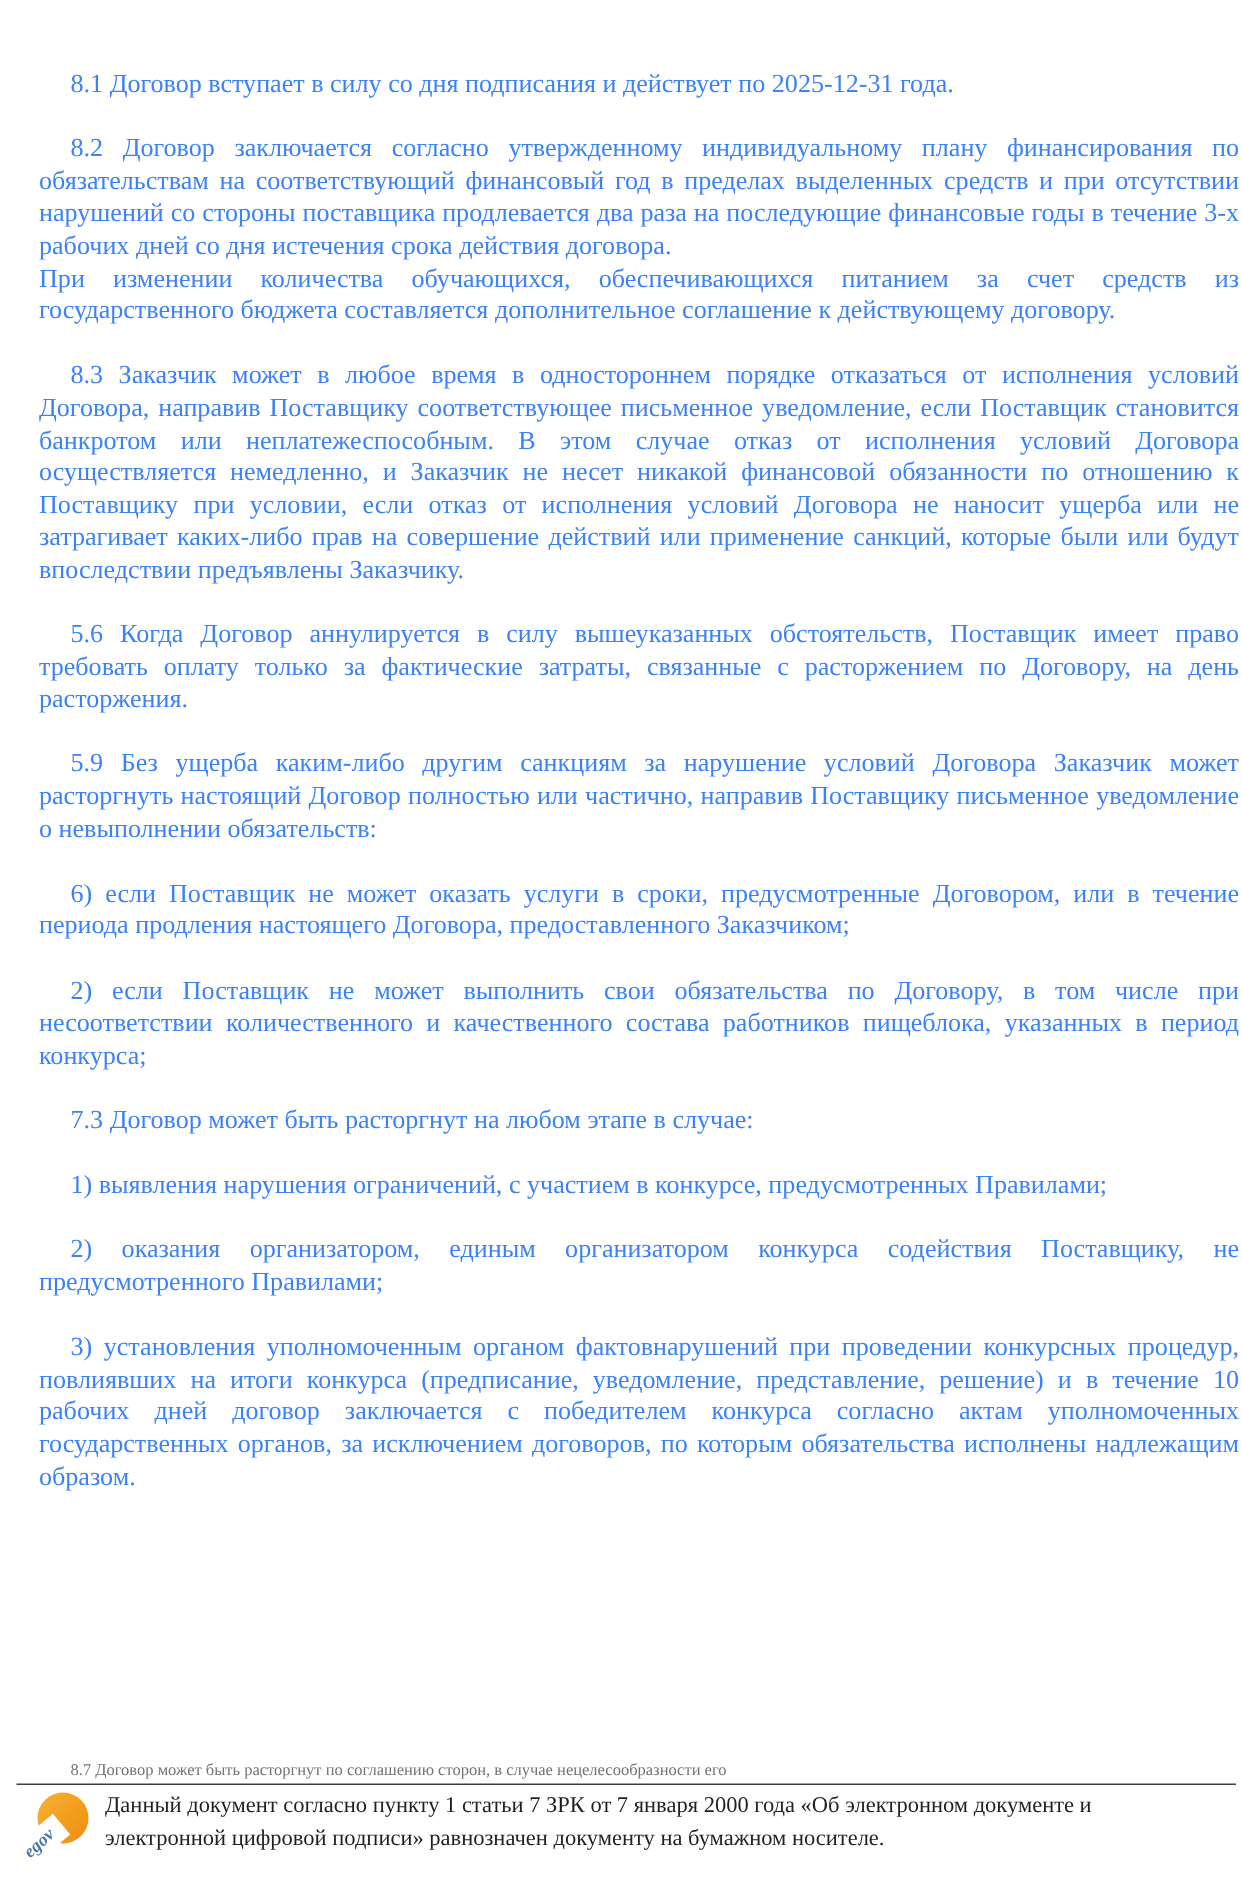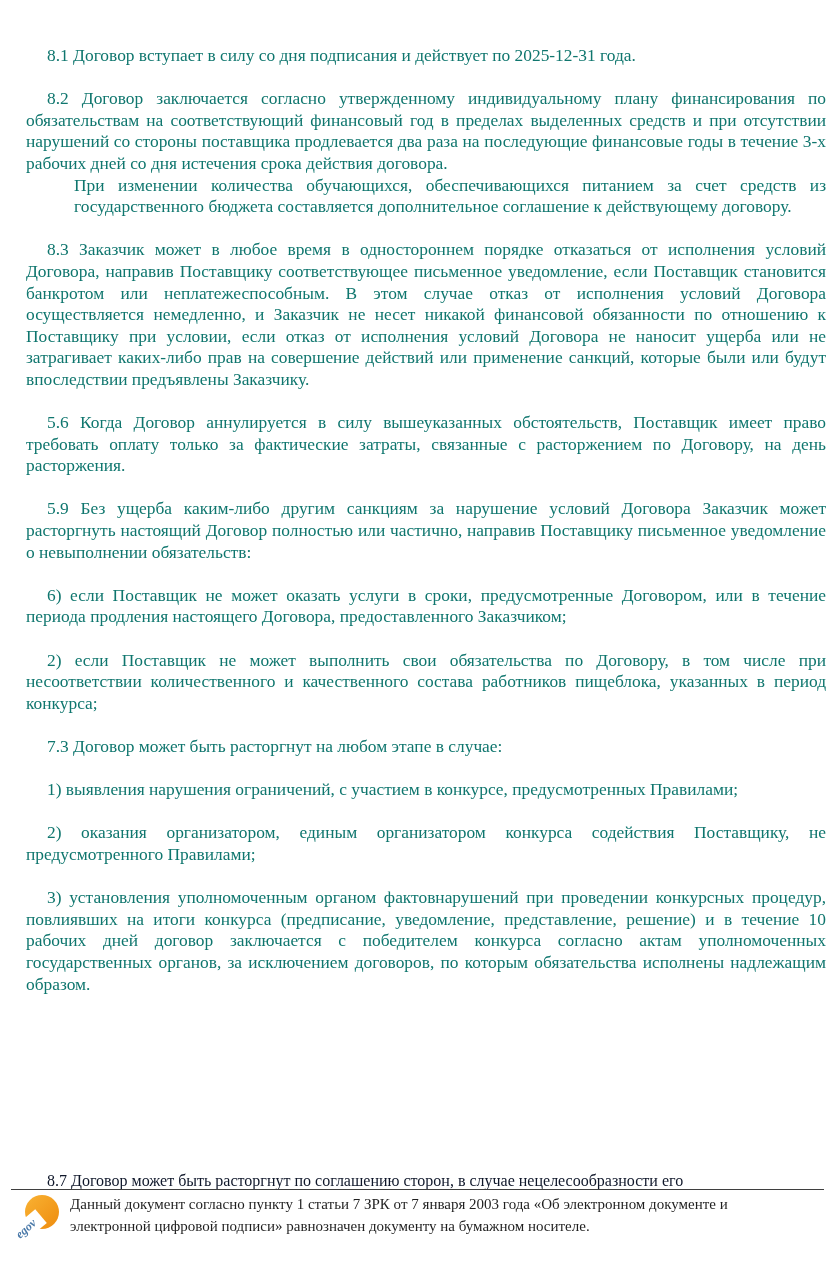--- a/index.html
+++ b/index.html
@@ -10,46 +10,45 @@
     background: #ffffff;
     position: relative;
     overflow: hidden;
     font-family: "Liberation Serif", "DejaVu Serif", serif;
   }
   .doc-content {
     position: absolute;
     top: 45px;
     left: 26px;
     right: 2px;
-    color: #0f766e;
+    color: #3b82f6;
     font-size: 17.4px;
     line-height: 21.6px;
     text-align: justify;
   }
   .doc-content p {
     margin: 21.6px 0 0 0;
     text-indent: 21px;
   }
   .doc-content p:first-child { margin-top: 0; }
   .doc-content p.cont {
     margin-top: 0;
     text-indent: 0;
-    margin-left: 48px;
   }
   .bottom-section {
     position: absolute;
     left: 0;
     right: 0;
     top: 1170px;
     height: 91px;
   }
   .truncated-clause {
     margin: 0 7px 0 26px;
-    color: #0f172a;
-    font-size: 16px;
+    color: #737373;
+    font-size: 11px;
     line-height: 21.6px;
     text-indent: 21px;
     white-space: nowrap;
     overflow: hidden;
   }
   .footer-divider {
     position: absolute;
     top: 19px;
     left: 11px;
     right: 4px;
@@ -110,15 +109,15 @@
           <linearGradient id="egovGrad" x1="0" y1="0" x2="1" y2="1">
             <stop offset="0" stop-color="#F9B233"></stop>
             <stop offset="1" stop-color="#EE8C0E"></stop>
           </linearGradient>
         </defs>
         <circle cx="25" cy="20" r="17" fill="url(#egovGrad)"></circle>
         <rect x="-6" y="26" width="34" height="18" fill="#ffffff" transform="rotate(-40 11 35)"></rect>
         <text x="3" y="47" font-size="12" font-weight="bold" font-style="italic" fill="#4878A8" transform="rotate(-42 3 47)" font-family="Liberation Serif, serif">egov</text>
       </svg>
     </span>
-    <p class="esign-text">Данный документ согласно пункту 1 статьи 7 ЗРК от 7 января 2003 года «Об электронном документе и электронной цифровой подписи» равнозначен документу на бумажном носителе.</p>
+    <p class="esign-text">Данный документ согласно пункту 1 статьи 7 ЗРК от 7 января 2000 года «Об электронном документе и электронной цифровой подписи» равнозначен документу на бумажном носителе.</p>
   </div>
 </div>
 
 </body></html>

